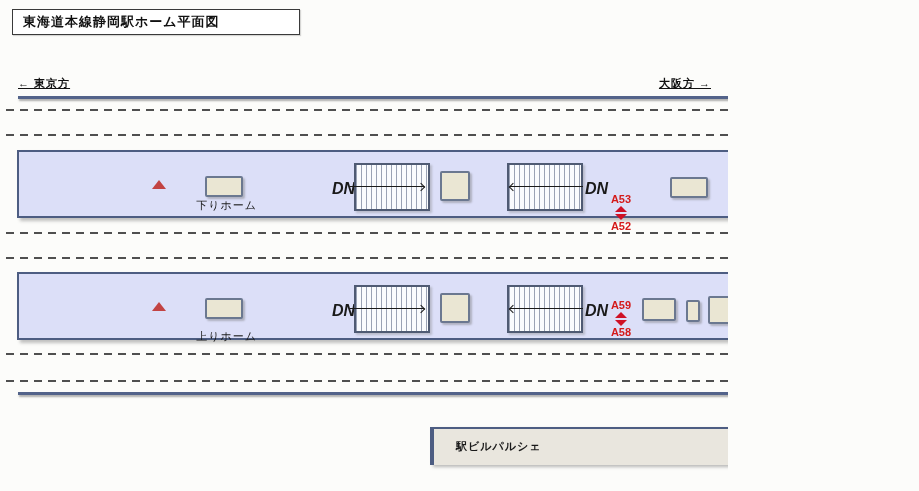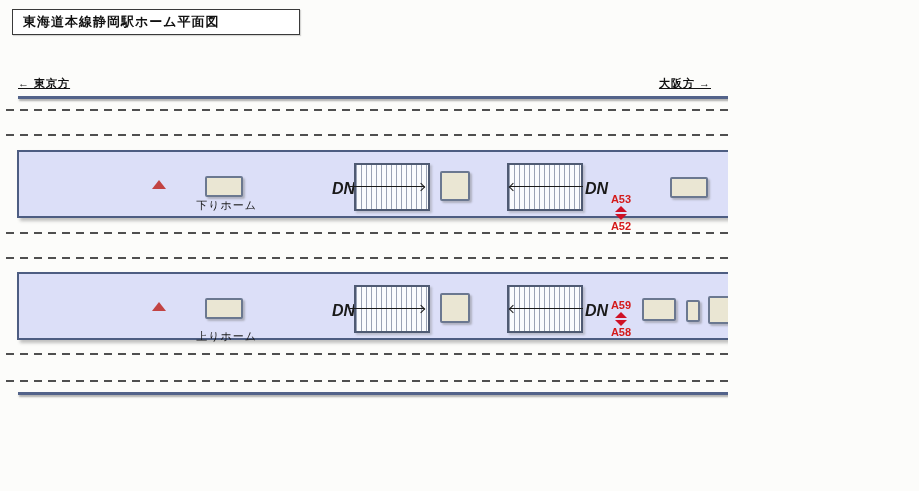--- a/index.html
+++ b/index.html
@@ -122,14 +122,17 @@
 
     <div class="bbox" style="left:623px;top:24px;width:30px;height:19px;"></div>
     <div class="bbox" style="left:667px;top:26px;width:10px;height:18px;"></div>
     <div class="bbox" style="left:689px;top:22px;width:21px;height:24px;"></div>
   </div>
 
   <div class="dashed-line" style="top:353px;"></div>
   <div class="dashed-line" style="top:380px;"></div>
   <div class="solid-line" style="left:18px;top:392px;width:880px;"></div>
 
+  <div class="building">
+    <div class="building-label">駅ビルパルシェ</div>
+  </div>
 
 </div>
 
 </body></html>

